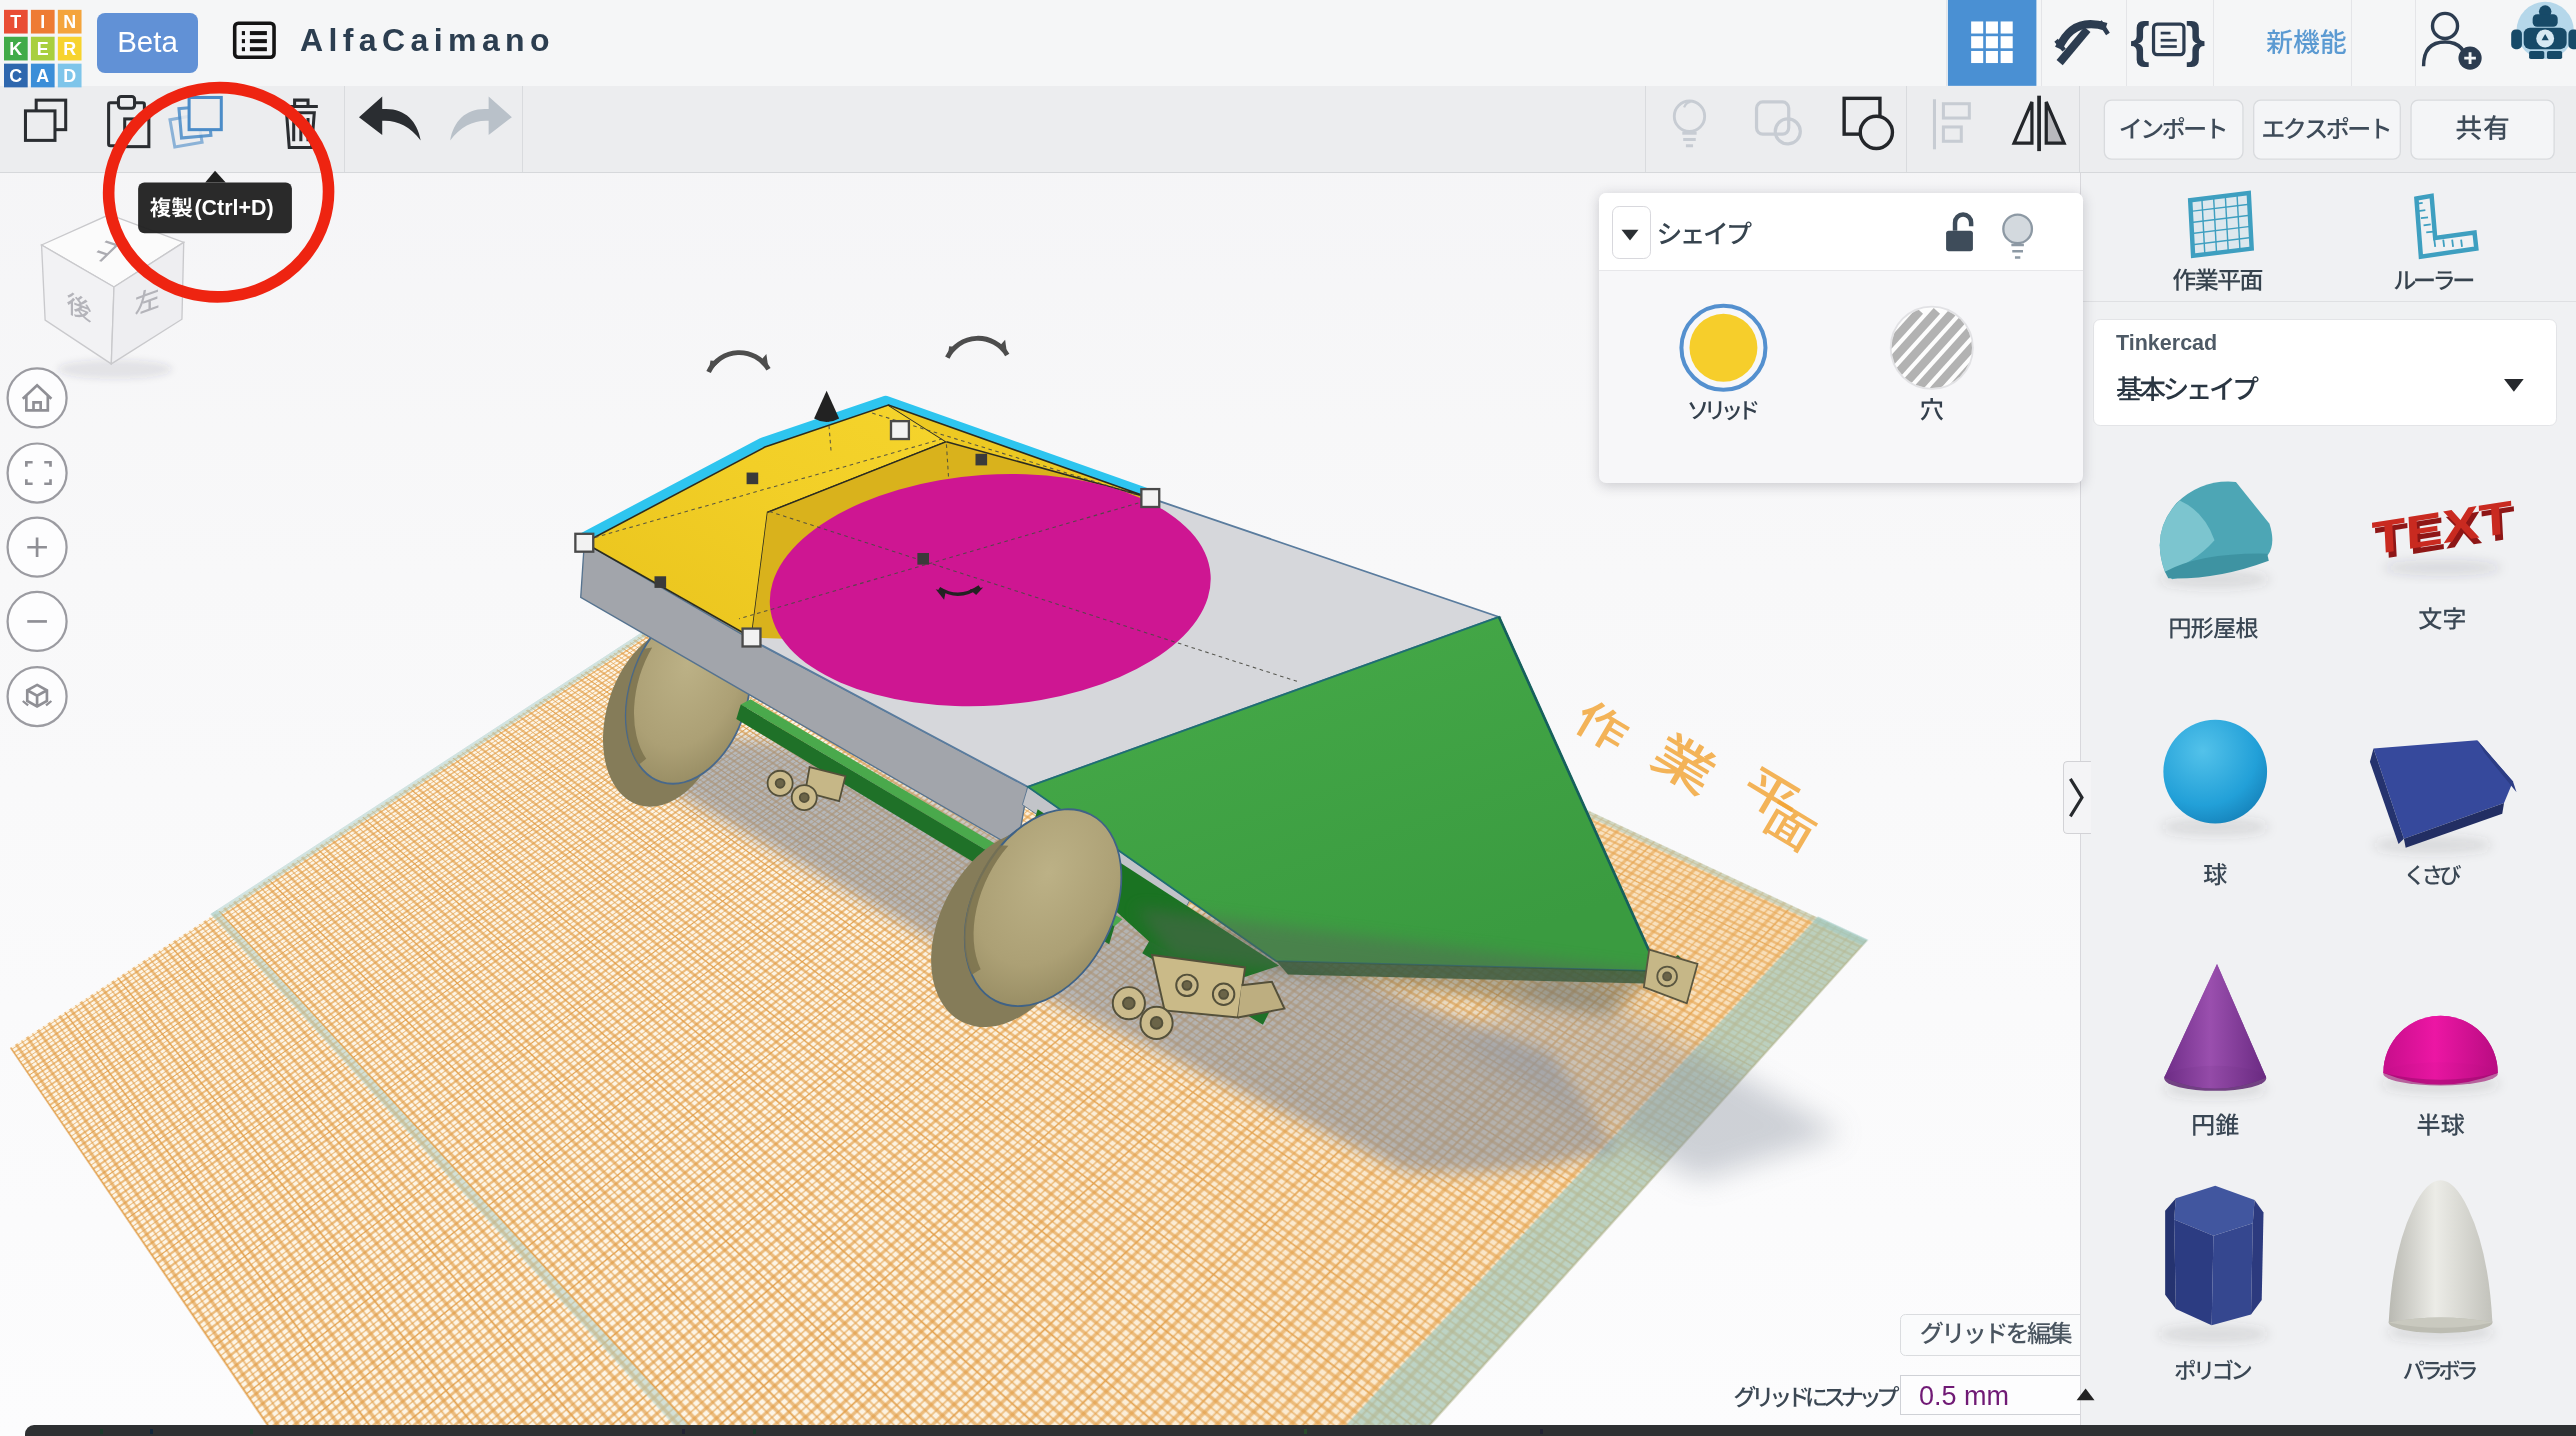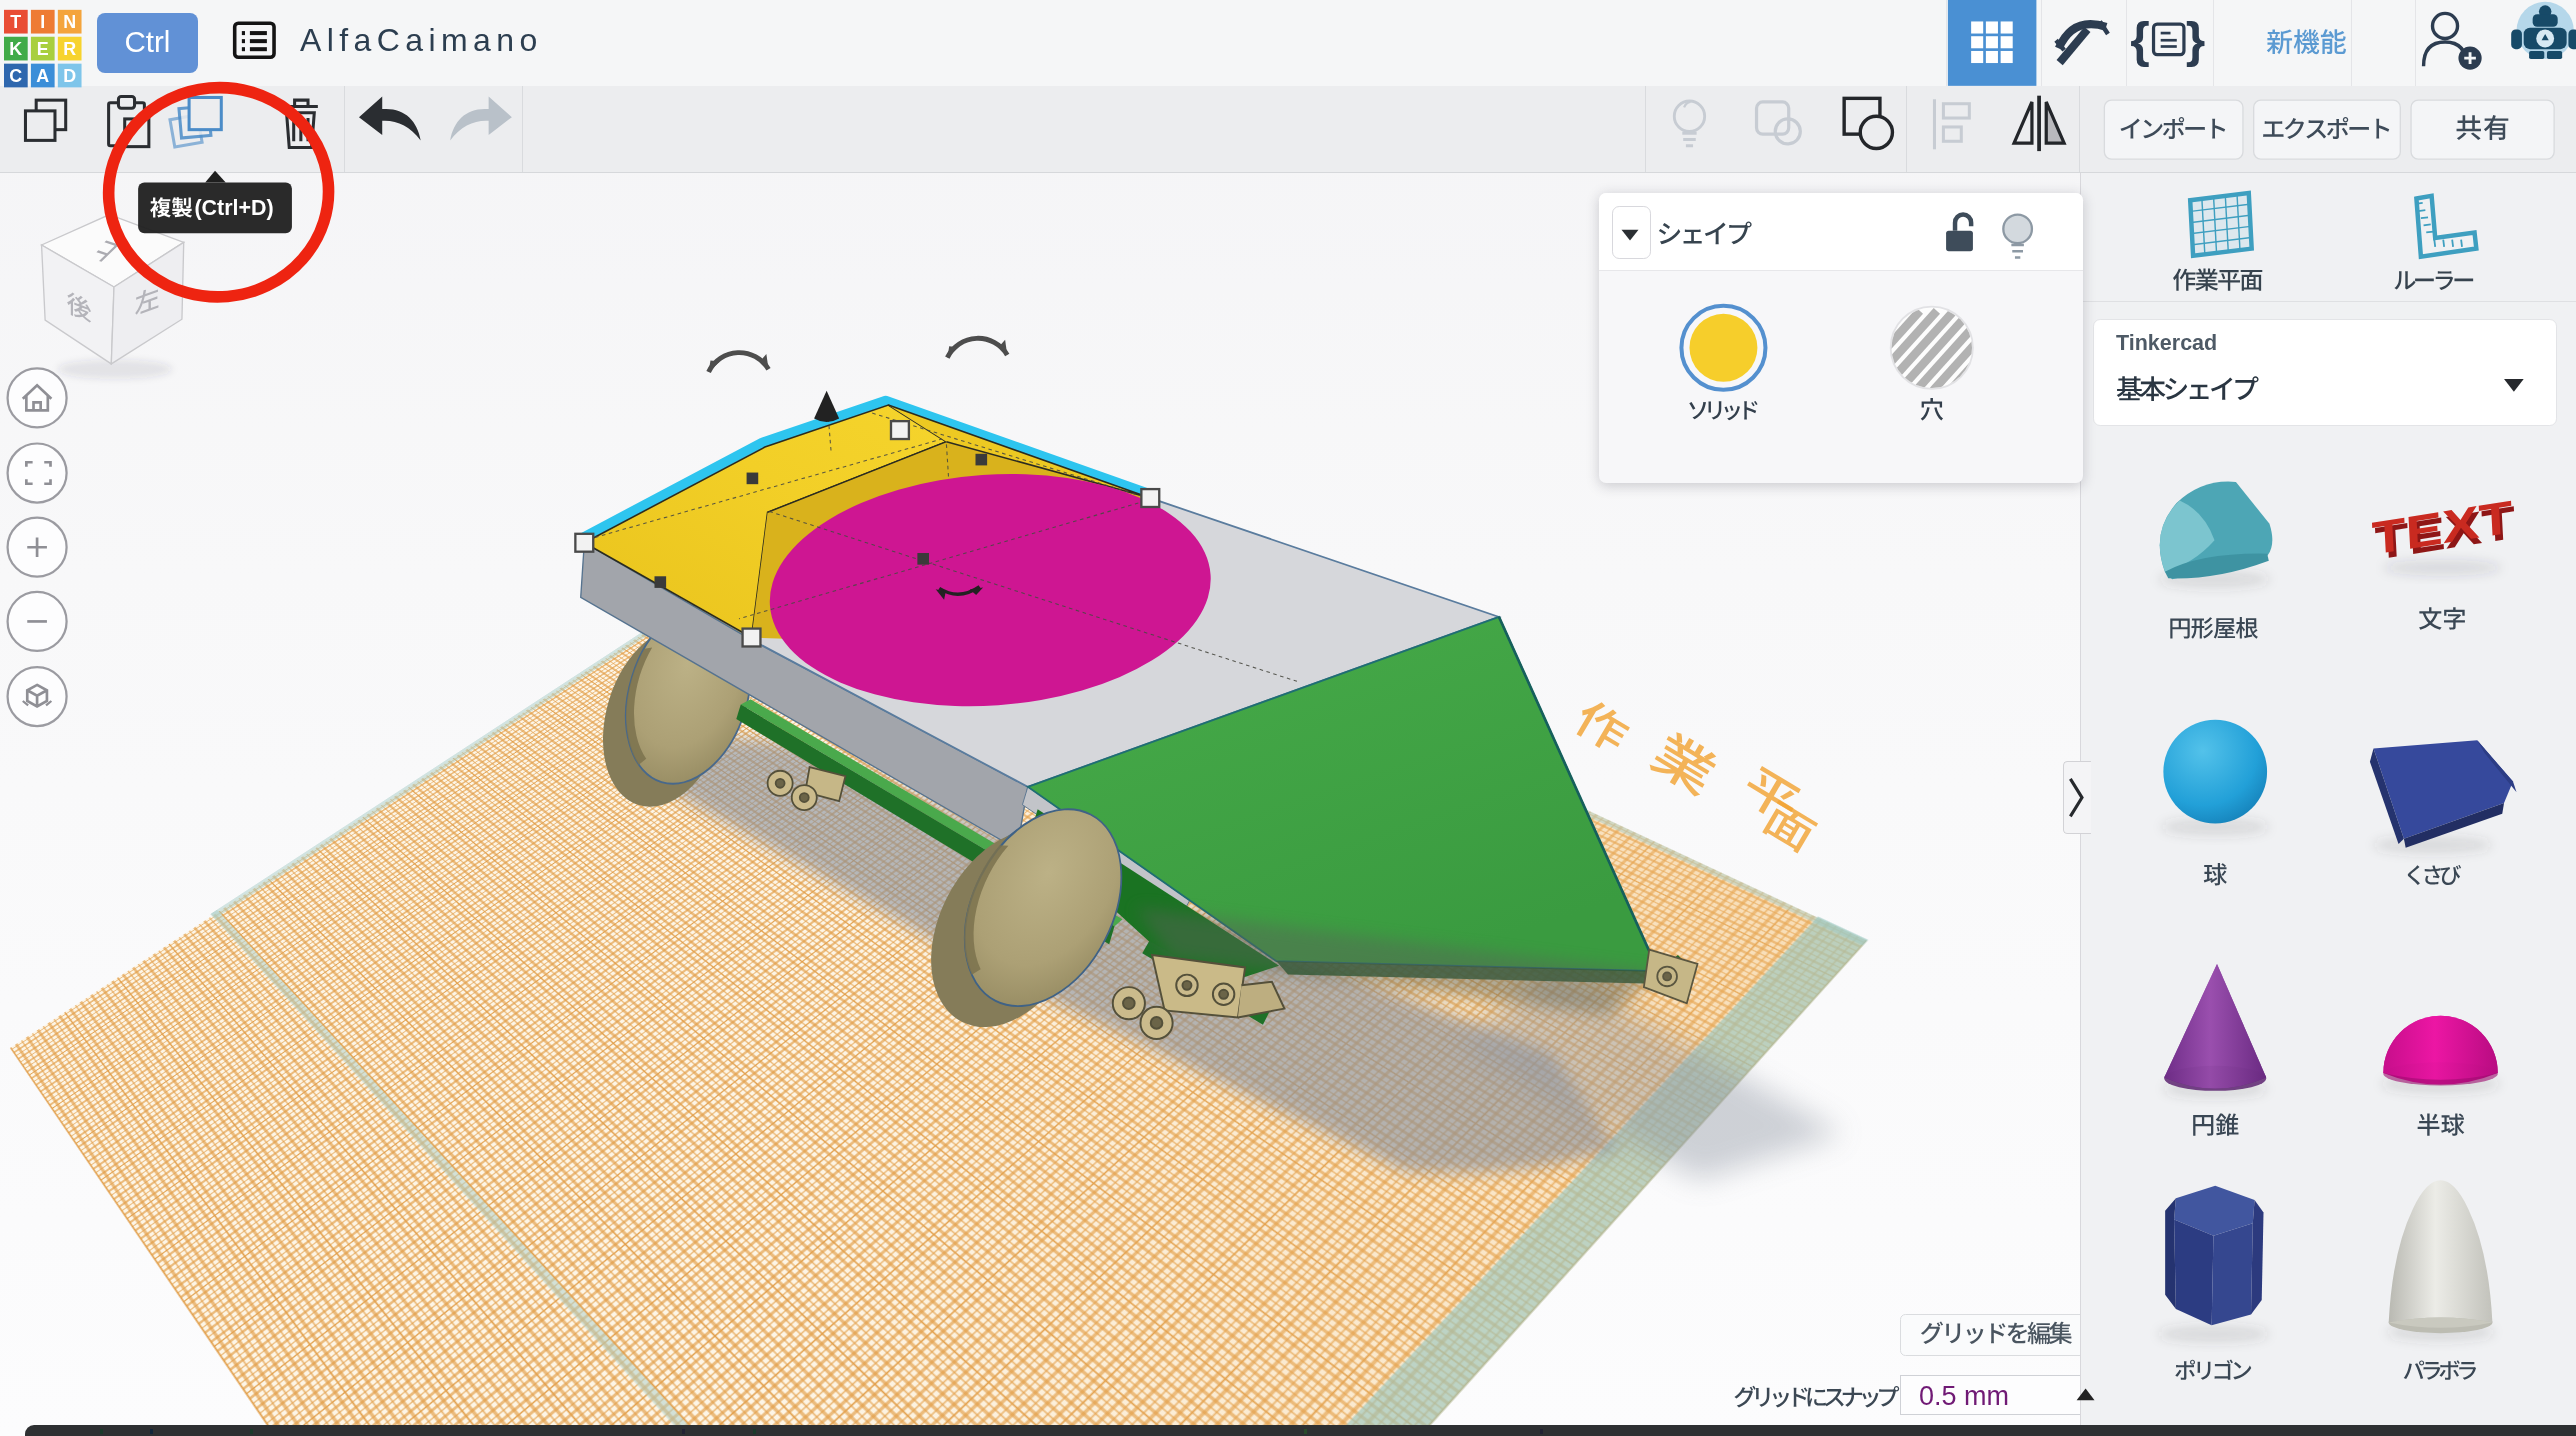--- a/index.html
+++ b/index.html
@@ -210,22 +210,22 @@
 <div class="tdiv" style="left:522px"></div>
 <div class="tdiv" style="left:1645px"></div>
 <div class="tdiv" style="left:1906px"></div>
 <div class="tdiv" style="left:2079px"></div>
 <div class="hdiv" style="left:1946px"></div>
 <div class="hdiv" style="left:2041px"></div>
 <div class="hdiv" style="left:2126px"></div>
 <div class="hdiv" style="left:2213px"></div>
 <div class="hdiv" style="left:2351px"></div>
 <div class="hdiv" style="left:2415px"></div>
-<div class="latin" style="left:97px;top:12.5px;width:101px;height:60px;background:#6191d6;border-radius:8px;color:#fff;font-size:29.5px;text-align:center;line-height:57px;">Ctrl</div>
-<div class="latin" style="left:300px;top:22.4px;font-size:32px;font-weight:normal;letter-spacing:5.4px;color:#2c3e50;">AlfaCaimano</div>
+<div class="latin" style="left:97px;top:12.5px;width:101px;height:60px;background:#6191d6;border-radius:8px;color:#fff;font-size:29.5px;text-align:center;line-height:57px;">Beta</div>
+<div class="latin" style="left:300px;top:22.4px;font-size:32px;font-weight:bold;letter-spacing:5.4px;color:#2c3e50;">AlfaCaimano</div>
 <div id="shapepanel">
     <div id="sphead"></div>
     <div id="spdrop"></div>
   </div>
 <div id="sidebar"></div>
 <div id="sbdivider"></div>
 <div id="sbcard"></div>
 <div id="collapsetab"></div>
 <div class="latin" style="left:2116px;top:331px;font-size:21.5px;color:#4e5a66;z-index:32;font-weight:bold;">Tinkercad</div>
 <div id="gridedit"></div>

